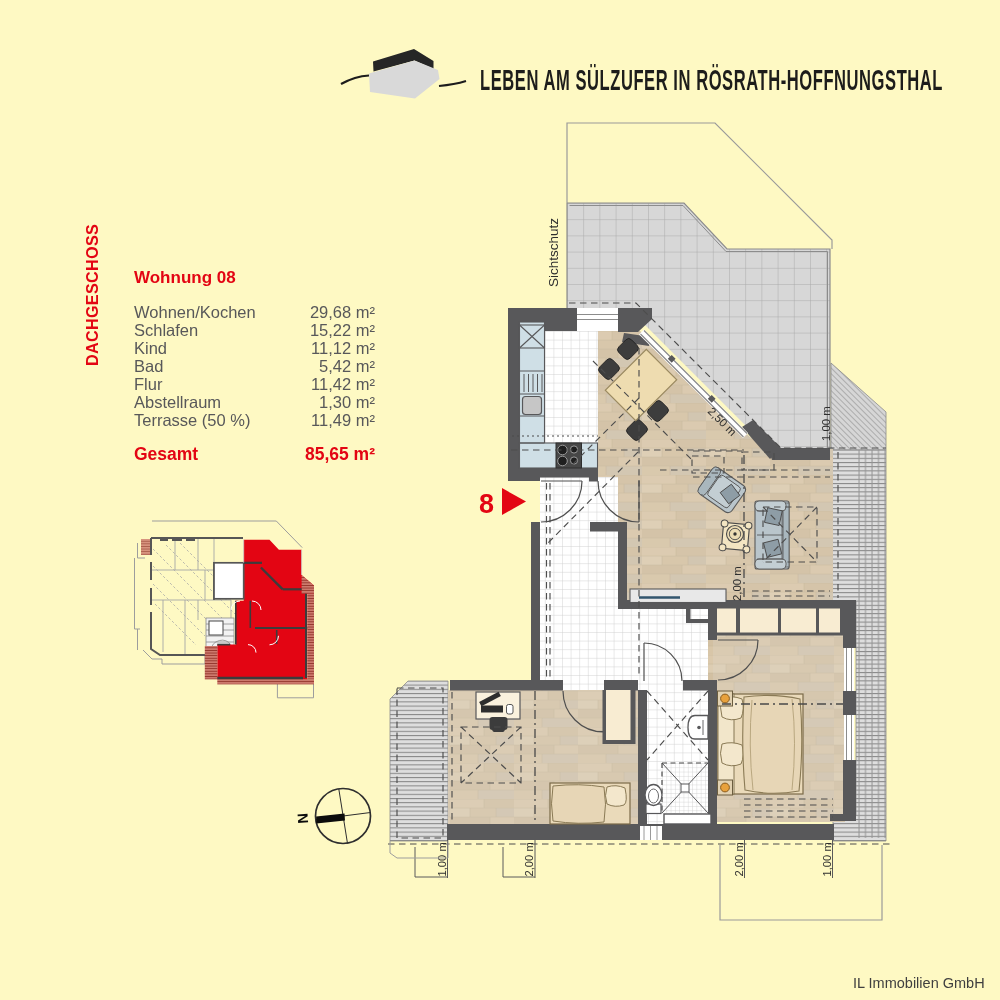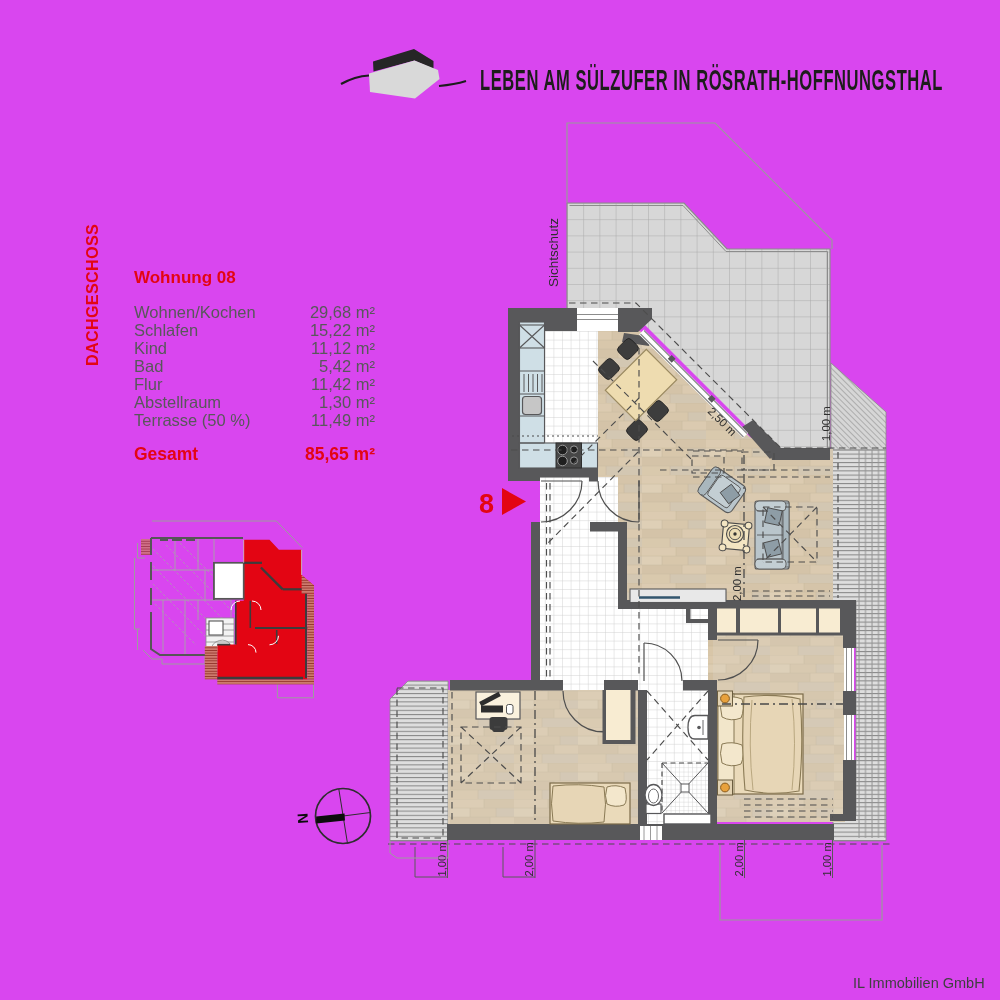--- a/index.html
+++ b/index.html
@@ -1,16 +1,16 @@
 <!DOCTYPE html>
 <html><head>
 <meta charset="utf-8">
 <style>
   html,body{margin:0;padding:0;background:#fff;}
-  #page{position:relative;width:1000px;height:1000px;background:#d946ef;overflow:hidden;
+  #page{position:relative;width:1000px;height:1000px;background:#fef9c3;overflow:hidden;
         font-family:"Liberation Sans",sans-serif;}
   svg{position:absolute;top:0;left:0;}
 </style>
 </head>
 <body>
 <div id="page">
 <svg width="1000" height="1000" viewBox="0 0 1000 1000">
 <defs>
   <pattern id="tgrid" patternUnits="userSpaceOnUse" x="567" y="203" width="16.2" height="16.2">
     <rect width="16.2" height="16.2" fill="#d7d7d7"></rect>

